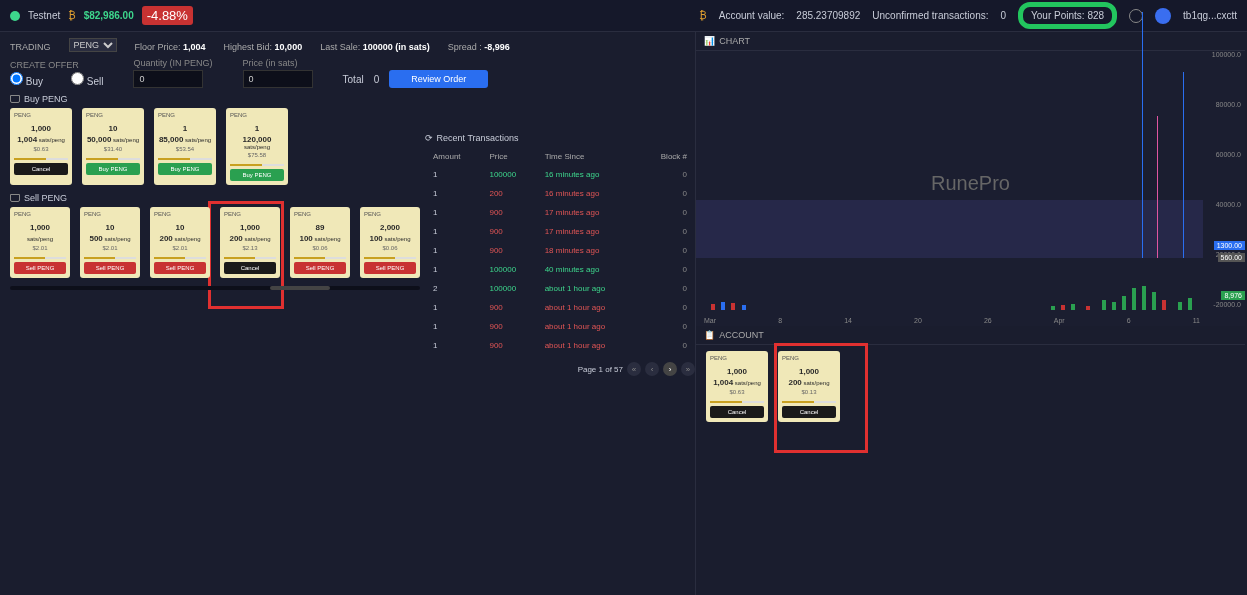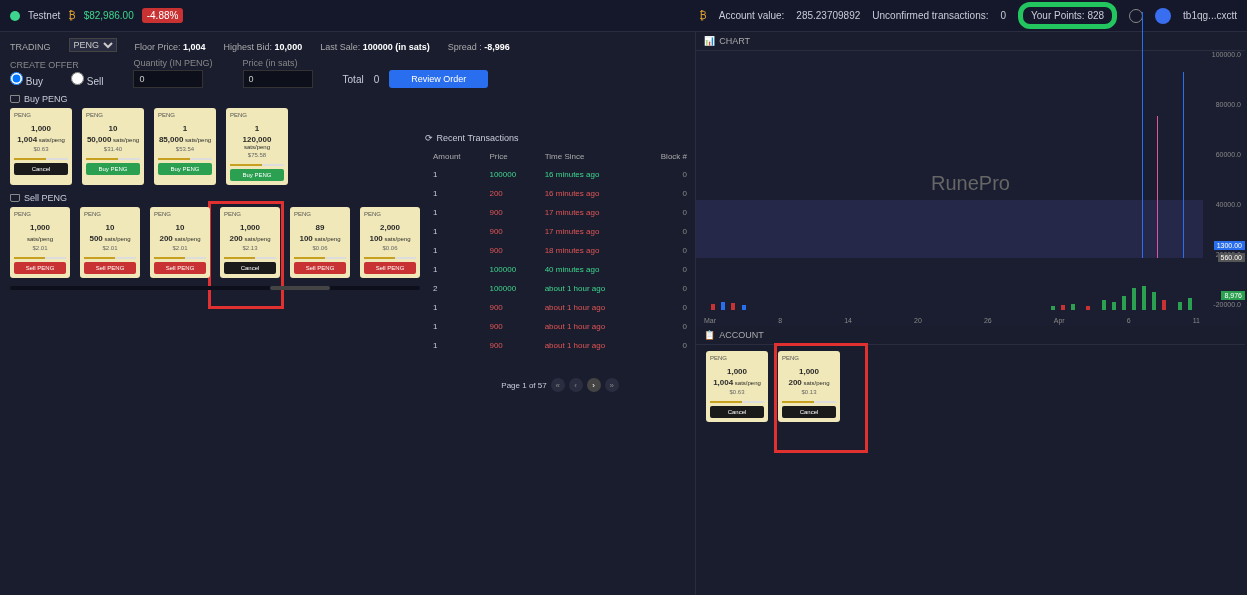--- a/index.html
+++ b/index.html
@@ -1,22 +1,22 @@
 <!DOCTYPE html>
 <html><head>
 <meta charset="utf-8">
 <style>
 * { box-sizing: border-box; margin: 0; padding: 0; }
 body { background: #1a1d2e; color: #c8ccd8; font-family: Arial, sans-serif; font-size: 10px; width: 1247px; height: 595px; overflow: hidden; }
 .topbar { display: flex; align-items: center; height: 32px; padding: 0 10px; background: #15182a; border-bottom: 1px solid #2a2d3f; }
 .topbar .left { display: flex; align-items: center; gap: 8px; }
 .topbar .right { margin-left: auto; display: flex; align-items: center; gap: 12px; }
 .logo-dot { width: 10px; height: 10px; border-radius: 50%; background: #3dd68c; }
-.badge-red { background: #c83232; color: #fff; padding: 2px 5px; border-radius: 3px; font-size: 10px; }
-.green-txt { color: #3dd68c; }
+.badge-red { background: #c83232; color: #fff; padding: 2px 5px; border-radius: 3px; font-size: 13px; }
+.green-txt { color: #3dd68c; font-weight: bold; }
 .points-pill { border: 5px solid #22c55e; border-radius: 12px; padding: 3px 8px; }
 .globe { width: 14px; height: 14px; border: 1px solid #888; border-radius: 50%; }
 .avatar { width: 16px; height: 16px; border-radius: 50%; background: #3a6ef0; }
 .main { display: flex; height: 563px; }
 .left-pane { width: 695px; padding: 6px 10px; }
 .right-pane { width: 550px; border-left: 1px solid #2a2d3f; display: flex; flex-direction: column; }
 .stats-row { display: flex; gap: 18px; align-items: flex-end; font-size: 9px; color: #aaa; margin-bottom: 6px; }
 .stats-row select { background: #2a2d3f; color: #ccc; border: 1px solid #444; font-size: 9px; }
 .offer-row { display: flex; gap: 30px; align-items: center; margin-bottom: 6px; }
 .col-lbl { font-size: 9px; color: #888; display: block; margin-bottom: 2px; }
@@ -37,21 +37,21 @@
 .btn-green { background: #2aa050; }
 .btn-red { background: #c83232; }
 .btn-black { background: #1a1a1a; }
 .highlight-box { position: absolute; border: 3px solid #e03030; pointer-events: none; }
 .tx-panel { position: absolute; left: 425px; top: 95px; width: 270px; }
 .tx-table { width: 100%; font-size: 8px; }
 .tx-table th { text-align: left; padding: 3px 6px; color: #aaa; font-weight: normal; }
 .tx-table td { padding: 4px 6px; }
 .tx-table tr.buy td.p, .tx-table tr.buy td.t { color: #3dd68c; }
 .tx-table tr.sell td.p, .tx-table tr.sell td.t { color: #e05555; }
-.pager { display: flex; align-items: center; gap: 4px; justify-content: center; margin-top: 22px; font-size: 8px; }
+.pager { display: flex; align-items: center; gap: 4px; justify-content: flex-end; margin-top: 6px; font-size: 8px; }
 .pager .pg-btn { width: 14px; height: 14px; border-radius: 50%; background: #2a2d3f; color: #888; border: none; font-size: 8px; display: flex; align-items: center; justify-content: center; }
 .scroll-track { height: 4px; background: #0d0f1a; margin-top: 6px; border-radius: 2px; position: relative; }
 .scroll-thumb { position: absolute; left: 260px; width: 60px; height: 4px; background: #444; border-radius: 2px; }
 .chart-hdr, .acct-hdr { display: flex; align-items: center; gap: 4px; padding: 4px 8px; font-size: 9px; color: #aaa; border-bottom: 1px solid #2a2d3f; }
 .chart-area { height: 275px; position: relative; background: #1b1e30; }
 .watermark { position: absolute; left: 50%; top: 48%; transform: translate(-50%,-50%); color: #666; font-size: 20px; }
 .y-axis { position: absolute; right: 4px; top: 0; bottom: 18px; display: flex; flex-direction: column; justify-content: space-between; font-size: 7px; color: #888; text-align: right; }
 .x-axis { position: absolute; left: 8px; right: 45px; bottom: 2px; display: flex; justify-content: space-between; font-size: 7px; color: #888; }
 .chart-plot { position: absolute; left: 0; right: 42px; top: 0; bottom: 16px; }
 .vol-bar { position: absolute; bottom: 0; width: 4px; }

